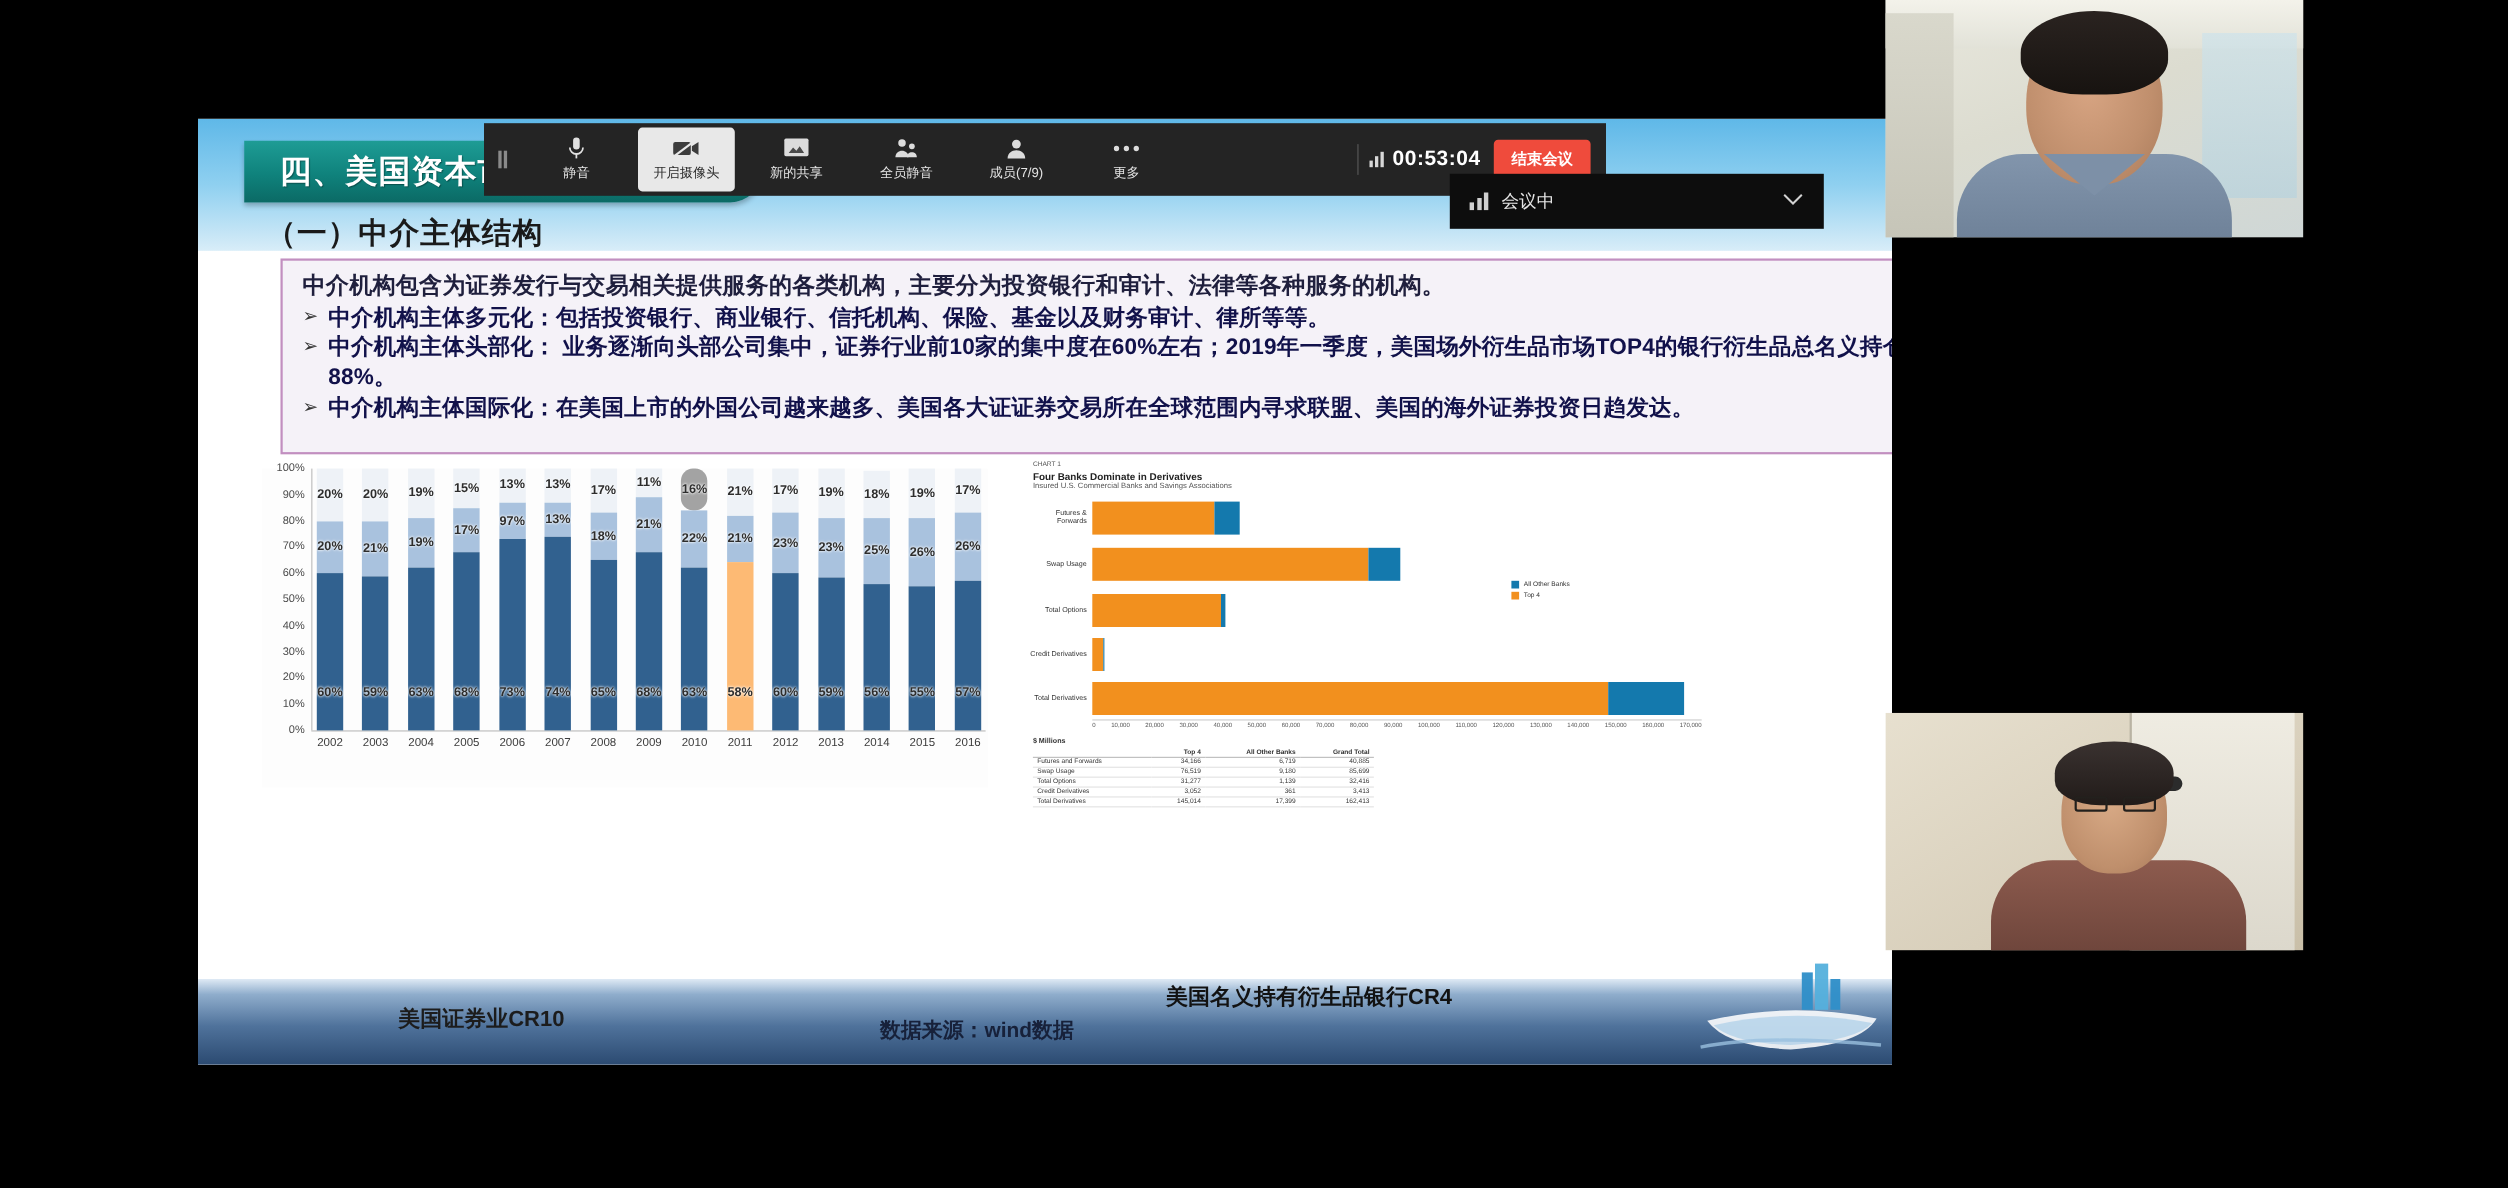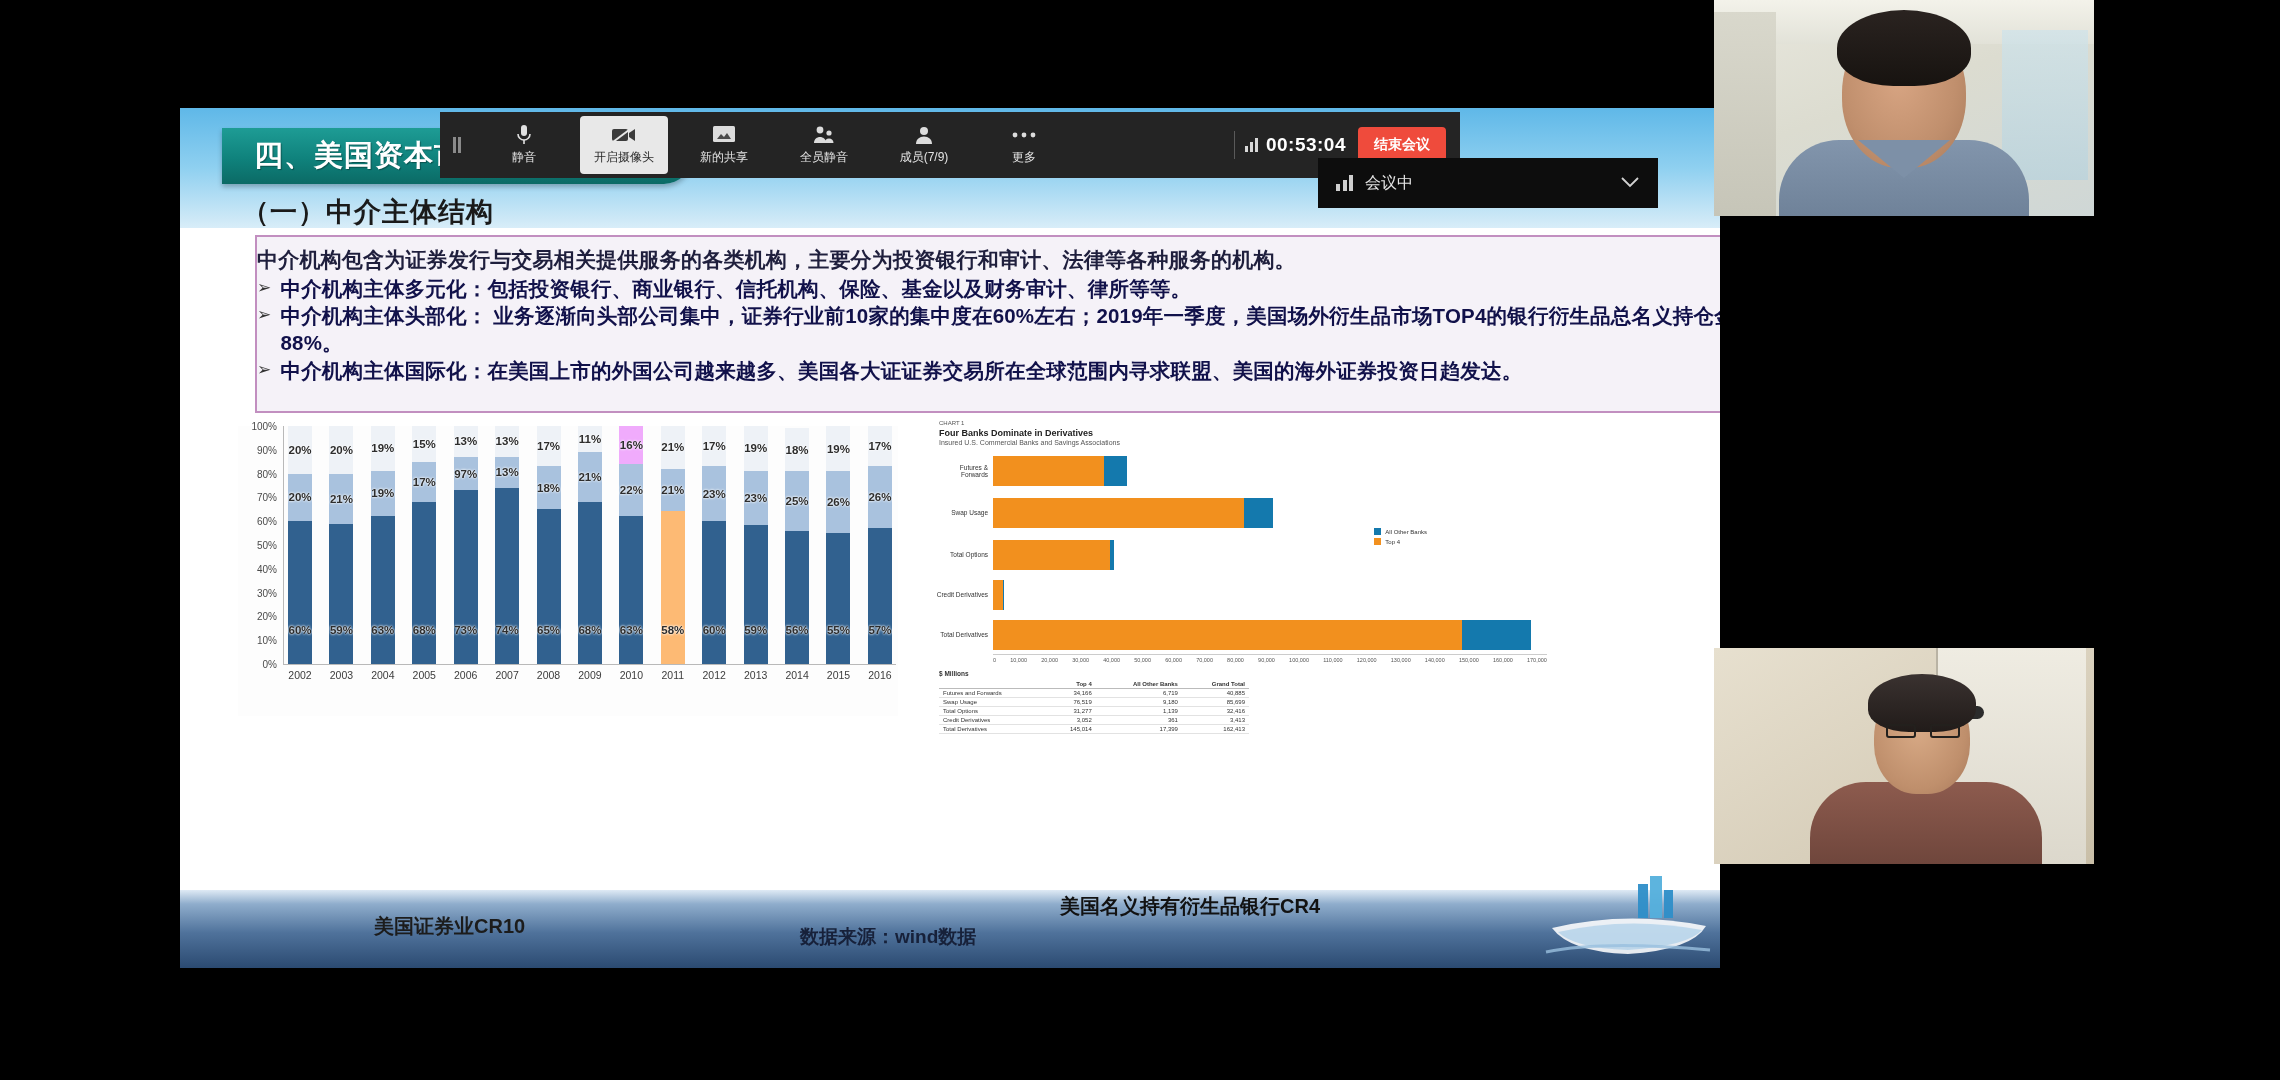--- a/index.html
+++ b/index.html
@@ -51,21 +51,21 @@
     font-size: 27px; font-weight: 700; color: #1a1a1a;
     letter-spacing: 1px;
   }
 
   
   .textbox {
     position: absolute; left: 75px; top: 127px;
     width: 1616px; height: 178px;
     background: #f5f2f8;
     border: 2px solid #c28fc0;
-    padding: 9px 14px 6px 0;
+    padding: 9px 14px 6px 18px;
   }
   .tb-para {
     font-size: 21px; line-height: 1.32; color: #1f1f3d;
     font-weight: 600; letter-spacing: .2px;
   }
   .tb-bullets { margin-top: 2px; }
   .tb-bullet {
     display: flex; align-items: flex-start; gap: 9px;
     font-size: 20.5px; line-height: 1.30; color: #11114a;
     font-weight: 700; letter-spacing: .2px; margin-top: 1px;
@@ -145,21 +145,21 @@
   .cr-leg-sw { width: 7px; height: 7px; }
   .cr-leg-tx { font-size: 6px; color: #333; }
   .cr-tbl-title { position: absolute; left: 14px; top: 252px; font-size: 6.5px; font-weight: 700; color: #333; }
   .cr-table { position: absolute; left: 14px; top: 262px; width: 310px; font-size: 6px; color: #333; border-collapse: collapse; }
   .cr-table th { font-weight: 600; text-align: right; padding: 1px 4px; border-bottom: .5px solid #bbb; }
   .cr-table th.l, .cr-table td.l { text-align: left; }
   .cr-table td { text-align: right; padding: 1px 4px; border-bottom: .5px solid #e2e2e2; }
 
   
   .cap-left {
-    position: absolute; left: 194px; bottom: 28px;
+    position: absolute; left: 182px; bottom: 28px;
     font-size: 20px; font-weight: 700; color: #1c1c1c;
   }
   .cap-right {
     position: absolute; left: 880px; bottom: 48px;
     font-size: 20px; font-weight: 700; color: #121212;
   }
   .cap-source {
     position: absolute; left: 620px; bottom: 18px;
     font-size: 19px; color: #17213a; font-weight: 600;
   }
@@ -390,21 +390,21 @@
               <span class="seg-lbl">11%</span>
             </div>
             <div class="seg seg-top1125" style="height: 49.98px; background: rgb(169, 194, 222);">
               <span class="seg-lbl">21%</span>
             </div>
             <div class="seg seg-top10" style="height: 161.84px; background: rgb(49, 97, 143);">
               <span class="seg-lbl">68%</span>
             </div>
           </div>
           <div class="cl-col">
-            <div class="seg seg-other" style="height: 38.08px; background: #f0abfc;">
+            <div class="seg seg-other" style="height: 38.08px; background: #a3a3a3; border-radius: 11px;">
               <span class="seg-lbl">16%</span>
             </div>
             <div class="seg seg-top1125" style="height: 52.36px; background: rgb(169, 194, 222);">
               <span class="seg-lbl">22%</span>
             </div>
             <div class="seg seg-top10" style="height: 149.94px; background: rgb(49, 97, 143);">
               <span class="seg-lbl">63%</span>
             </div>
           </div>
           <div class="cl-col">

